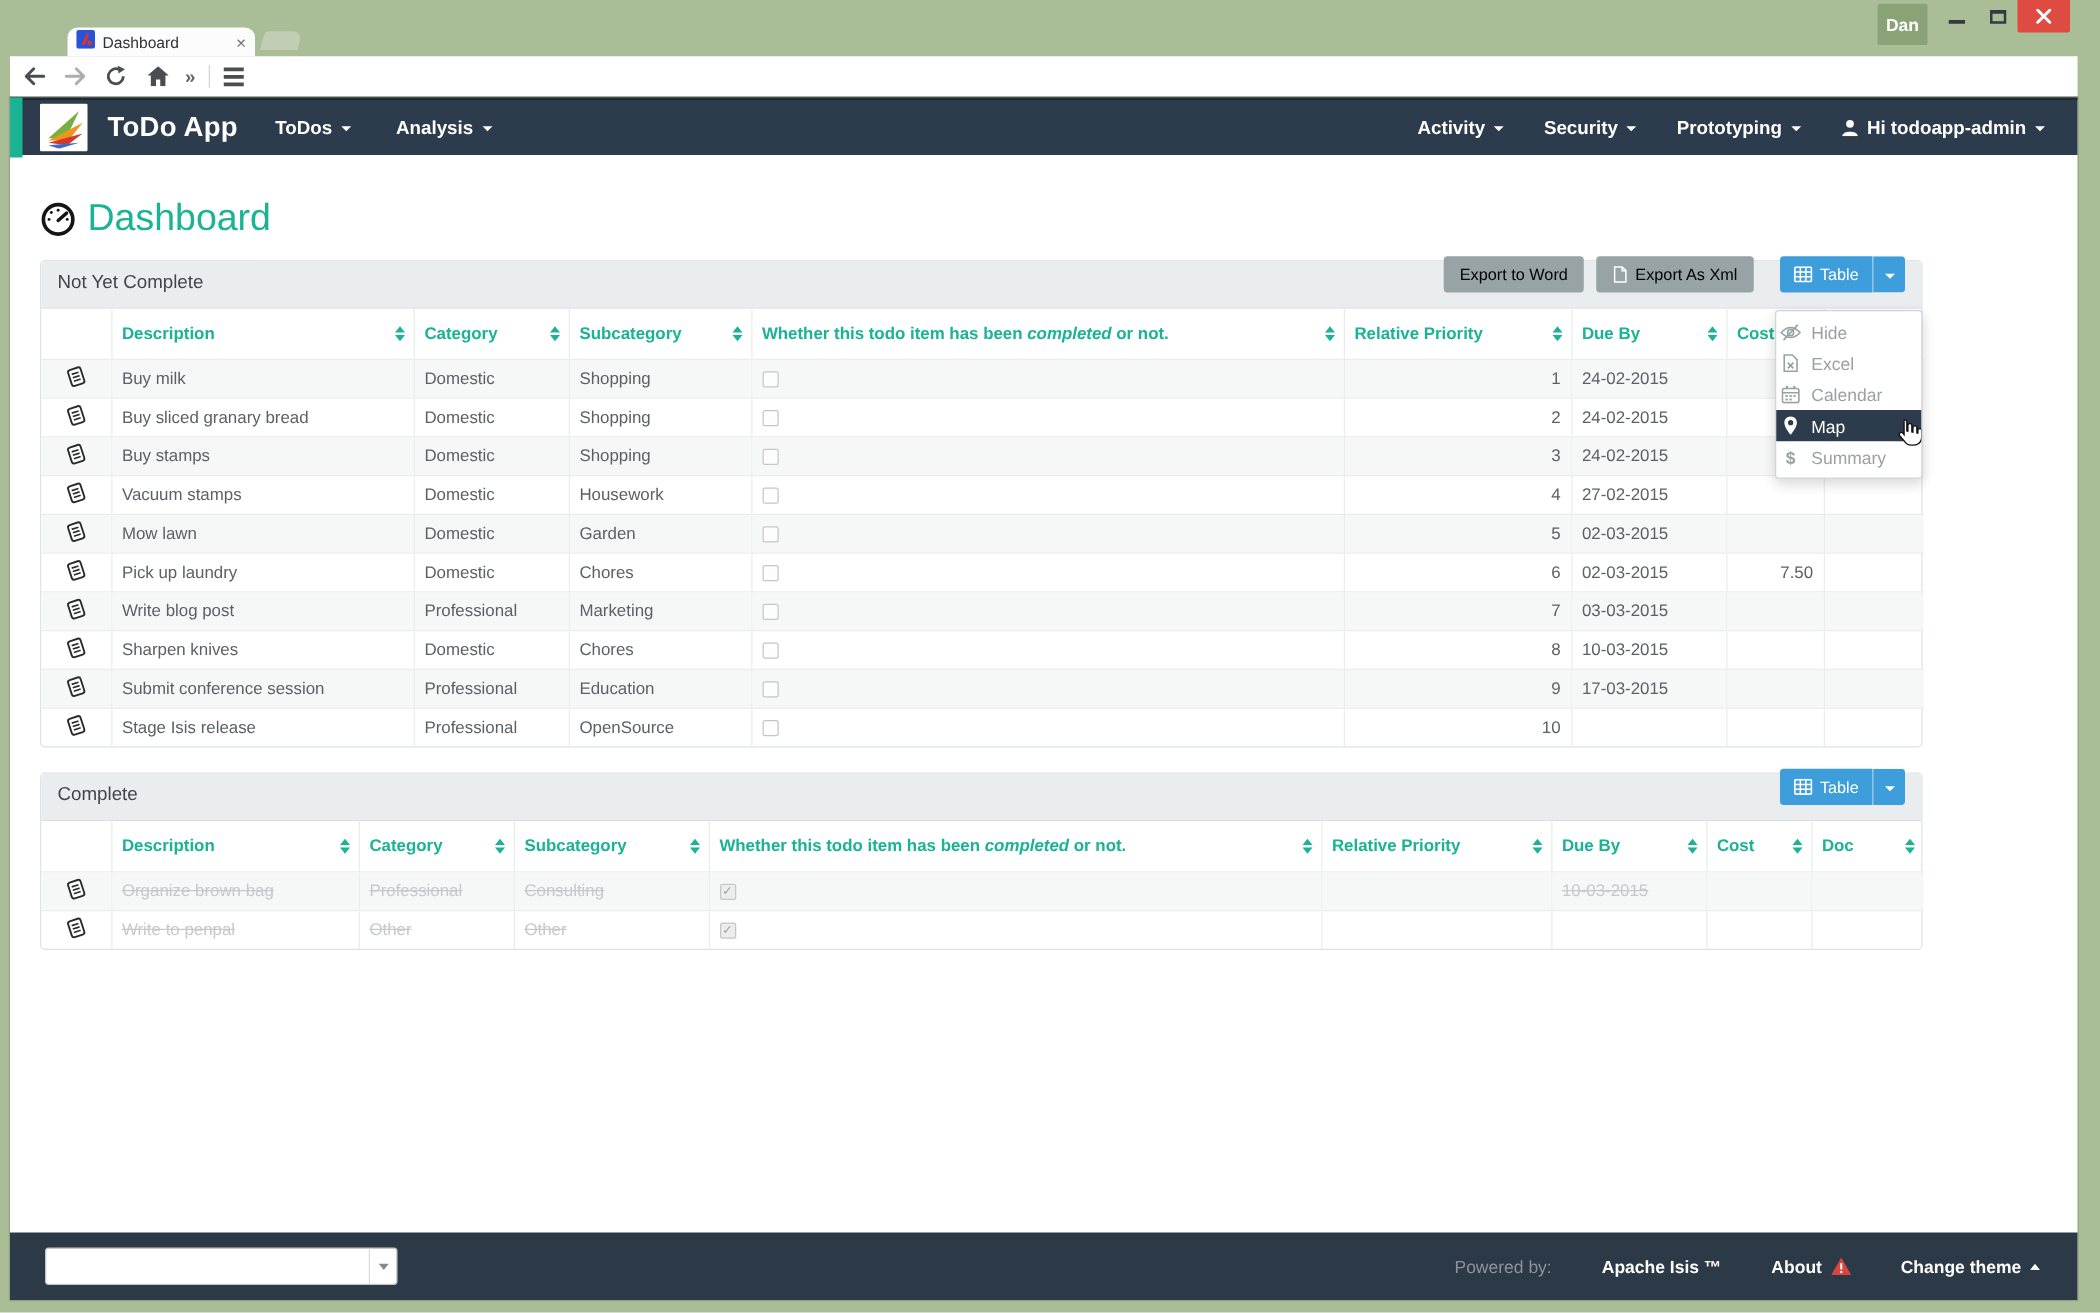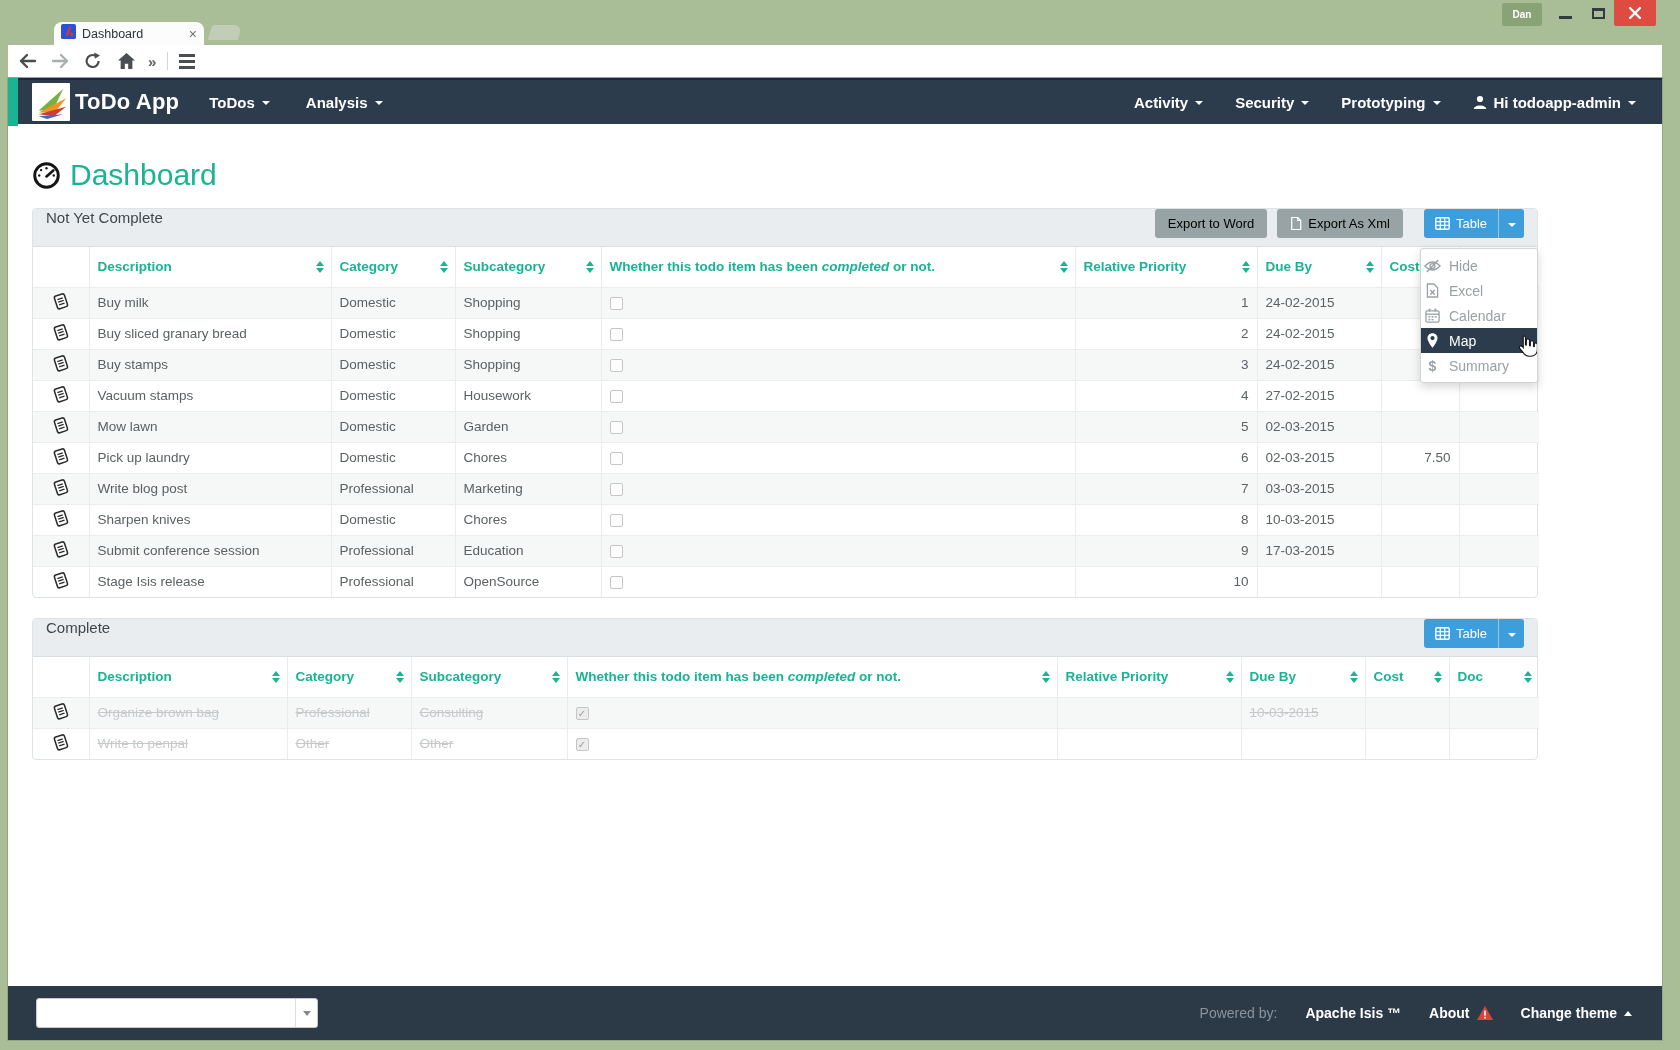--- a/index.html
+++ b/index.html
@@ -12,22 +12,22 @@
   .titlebar { position:absolute; left:0; top:0; right:0; height:45px; }
   .tab {
     position:absolute; left:54px; top:22px; width:150px; height:23px;
     background:#fbfcfb; border-radius:8px 8px 0 0; display:flex; align-items:center;
     padding:0 7px; gap:6px;
   }
   .tab-title { font-size:12.5px; color:#2f3337; flex:1; white-space:nowrap; overflow:hidden; }
   .tab-close { color:#6f7276; font-size:14px; line-height:1; }
   .newtab { position:absolute; left:210px; top:25px; width:30px; height:15px;
     background:#c2cdb6; border-radius:3px 8px 0 0; transform:skewX(-16deg); }
-  .profile-badge { position:absolute; left:1502px; top:3px; min-width:40px; height:23px; padding:0 6px;
-    background:#89a377; color:#fff; font-weight:bold; font-size:10px;
+  .profile-badge { position:absolute; left:1502px; top:3px; min-width:40px; height:33px; padding:0 6px;
+    background:#89a377; color:#fff; font-weight:bold; font-size:14px;
     display:flex; align-items:center; justify-content:center; border-radius:2px; }
   .win-btn { position:absolute; top:0; height:26px; display:flex; align-items:center; justify-content:center; }
   .win-min { left:1548px; width:34px; }
   .win-max { left:1582px; width:32px; }
   .win-close { left:1614px; width:42px; background:#dd4b41; border-radius:0 0 2px 2px; }
   .ic-min { width:13px; height:3px; background:#333a40; margin-top:8px; }
   .ic-max { width:13px; height:11px; border:2px solid #333a40; border-top-width:3px; }
   .toolbar {
     position:absolute; left:8px; right:18px; top:45px; height:33px; background:#fff;
     border-bottom:1px solid #b9bfb3; display:flex; align-items:center; padding:0 8px; gap:11px;
@@ -42,38 +42,38 @@
   .chevrons { color:#5f6368; font-size:15px; font-weight:bold; }
   .burger { display:flex; flex-direction:column; gap:3px; }
   .burger i { display:block; width:16px; height:3px; background:#4a4d51; }
   .divline { width:1px; height:18px; background:#d4d7d0; }
   
   .window { position:absolute; left:8px; top:78px; right:18px; bottom:10px; background:#fff;
     box-shadow:0 0 0 1px #93a581; }
   .navbar { height:46px; background:#2d3c4c; border-top:2px solid #1f2834;
     display:flex; align-items:center; position:relative; padding:0 26px 0 22px; }
   .teal-stripe { position:absolute; left:0; top:-2px; width:10px; height:48px; background:#1ab394; }
-  .brand { display:flex; align-items:center; gap:5px; margin-left:2px; }
+  .brand { display:flex; align-items:center; gap:16px; margin-left:2px; }
   .brand-logo { width:38px; height:38px; background:#fff; border-radius:1px;
     display:flex; align-items:center; justify-content:center; }
   .brand-name { color:#fff; font-size:22px; font-weight:bold; letter-spacing:.2px; }
   .nav-left { display:flex; margin-left:30px; gap:36px; }
   .nav-item { color:#fff; font-size:15px; font-weight:600; display:flex; gap:7px; align-items:center; }
   .nav-right { margin-left:auto; display:flex; gap:32px; align-items:center; }
   .caret-dn { width:0; height:0; border-left:4px solid transparent; border-right:4px solid transparent;
     border-top:4px solid #fff; margin-top:2px; }
   .caret-up { width:0; height:0; border-left:4px solid transparent; border-right:4px solid transparent;
     border-bottom:5px solid #fff; }
   
   .content { padding-left:24px; }
   .page-title { display:flex; align-items:center; gap:9px; margin:34px 0 16px 0; }
   .page-title-text { font-size:30px; color:#1ab394; font-weight:400; }
   .panel { width:1506px; border:1px solid #dde3e6; border-radius:4px; margin-bottom:20px; position:relative; background:#fff; }
   .panel-hd { height:38px; background:#e9edef; border-bottom:1px solid #d9dfe2; border-radius:4px 4px 0 0;
-    display:flex; align-items:flex-start; padding:0 13px; }
+    display:flex; align-items:flex-end; padding:12px 13px; }
   .panel-title { font-size:15px; color:#40474c; }
   .panel-actions { margin-left:auto; display:flex; align-items:center; gap:10px; }
   .btn-gray { background:#97a3a4; color:#000000; font-size:13px; height:29px; padding:0 13px;
     border-radius:3px; display:flex; align-items:center; gap:6px; }
   .btn-split { display:flex; margin-left:11px; height:29px; }
   .btn-blue { background:#3e9edb; color:#fff; font-size:13px; padding:0 11px;
     border-radius:3px 0 0 3px; display:flex; align-items:center; gap:6px; }
   .btn-blue-caret { background:#3e9edb; width:26px; border-left:1px solid rgba(255,255,255,.45);
     border-radius:0 3px 3px 0; display:flex; align-items:center; justify-content:center; }
   
@@ -108,21 +108,21 @@
   .cursor-hand { position:absolute; right:0px; top:6px; }
   
   .footer { position:absolute; left:0; right:0; bottom:0; height:54px; background:#2c3947;
     display:flex; align-items:center; padding:0 30px 0 28px; }
   .f-select { width:282px; height:30px; background:#fff; border:1px solid #c4c8cc; border-radius:3px;
     display:flex; align-items:center; }
   .f-select-caret { margin-left:auto; width:22px; height:100%; border-left:1px solid #ddd;
     display:flex; align-items:center; justify-content:center; }
   .f-caret { width:0; height:0; border-left:4px solid transparent; border-right:4px solid transparent;
     border-top:5px solid #888; }
-  .f-right { margin-left:auto; display:flex; align-items:center; gap:28px; font-size:14px; }
+  .f-right { margin-left:auto; display:flex; align-items:center; gap:40px; font-size:14px; }
   .powered { color:#8b949c; }
   .f-link { color:#fff; font-weight:bold; display:flex; align-items:center; gap:7px; }
 </style>
 </head>
 <body>
 
 <div class="titlebar">
   <div class="tab">
     <span><svg width="15" height="15" viewBox="0 0 16 16">
           <rect width="16" height="16" rx="2" fill="#2b52d6"></rect>

